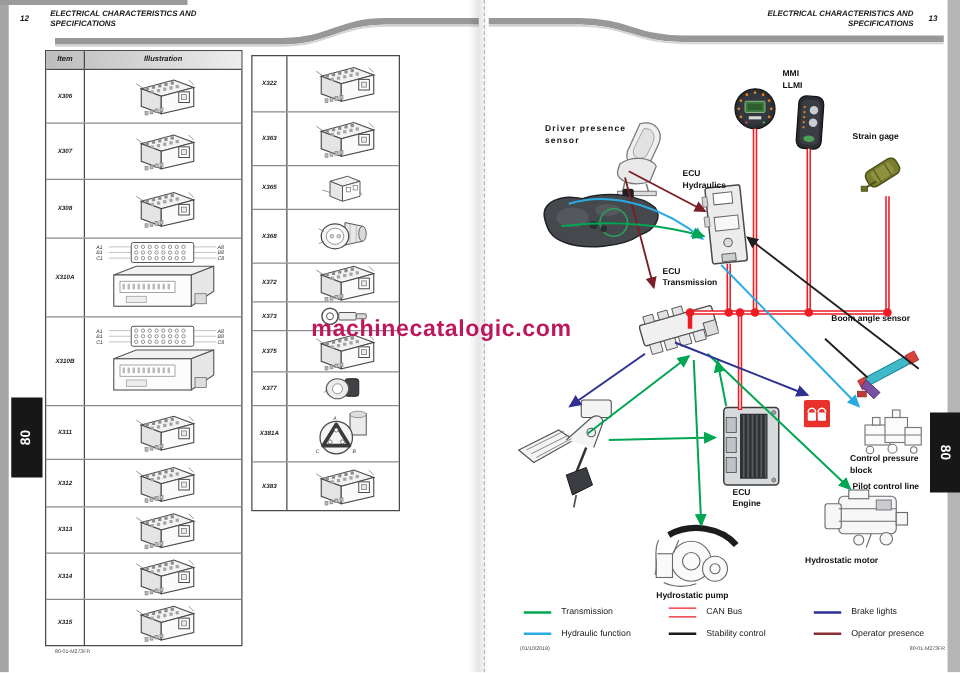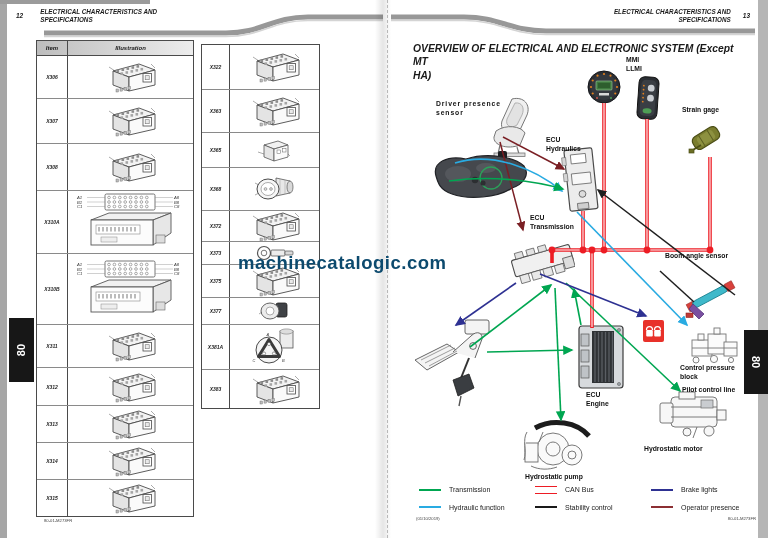--- a/index.html
+++ b/index.html
@@ -687,22 +687,20 @@
 
   <div class="page" id="page-right">
     <div class="hdr" id="hdr-right">
       <div class="htitle">
         <div>ELECTRICAL CHARACTERISTICS AND</div>
         <div>SPECIFICATIONS</div>
       </div>
       <span class="pgnum">13</span>
     </div>
 
-    <div id="main-title">OVERVIEW OF ELECTRICAL AND ELECTRONIC SYSTEM (Except MT
-HA)</div>
 
     <div class="comp" style="left:204px;top:70px;width:34px;height:34px;">
       <svg width="34" height="34" viewBox="0 0 34 34">
         <circle cx="17" cy="17" r="16" fill="#2b2e33" stroke="#14161a" stroke-width="1"></circle>
         <circle cx="17" cy="17" r="13" fill="#34383e"></circle>
         <rect x="9" y="11" width="16" height="9" rx="1" fill="#3f7a3f" stroke="#9fcf9f" stroke-width="0.6"></rect>
         <rect x="11" y="13" width="12" height="5" fill="#2e5e2e"></rect>
         <rect x="12" y="23" width="10" height="2.5" fill="#d8d8d8"></rect>
         <g fill="#e2801e">
           <circle cx="5.7" cy="10.5" r="1.1"></circle>
@@ -1021,14 +1019,14 @@
     <div class="footer-tiny" id="foot-ref">80-01-M273FR</div>
   </div>
 
   <div class="tab80" id="tab-left">
     <span>80</span>
   </div>
   <div class="tab80" id="tab-right">
     <span>80</span>
   </div>
 
-  <div id="watermark" style="color: #0c4a6e;">machinecatalogic.com</div>
+  <div id="watermark" style="color: #be185d; margin-left: 11px;">machinecatalogic.com</div>
 </div>
 
 </body></html>

